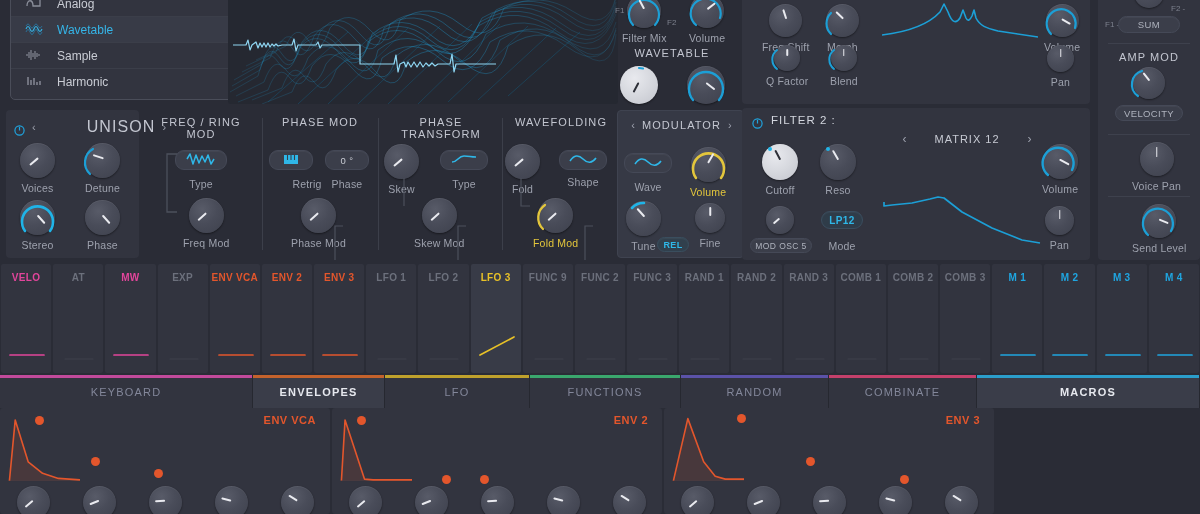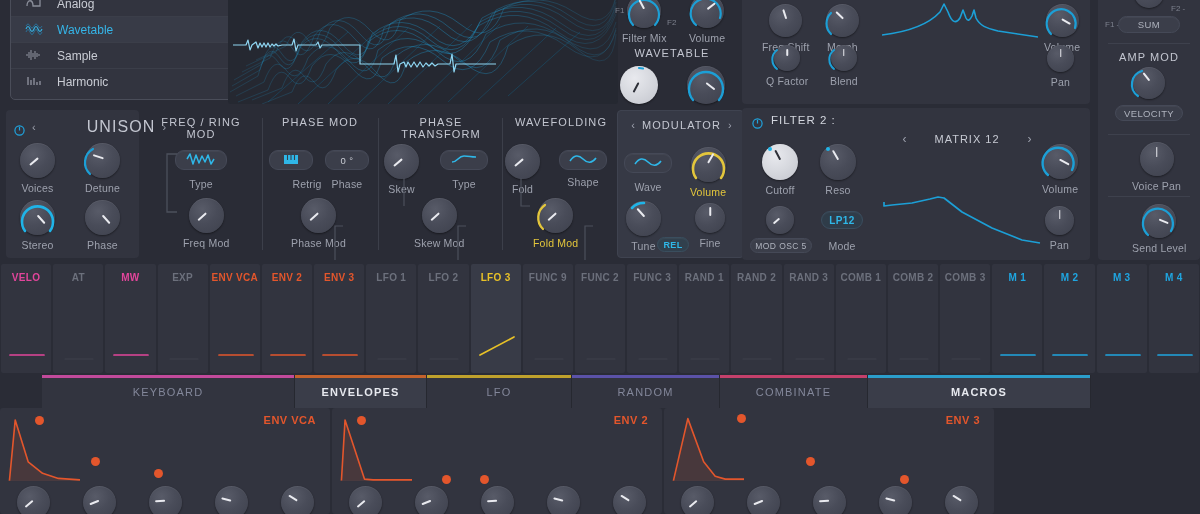--- a/index.html
+++ b/index.html
@@ -119,21 +119,21 @@
   .mod-name.pink { color: #e2459b; }
   .mod-name.orange { color: #e3562c; }
   .mod-name.yellow { color: #e8c127; }
   .mod-name.cyan { color: #1fa5e0; }
   .mod-curve { position: absolute; left: 6px; right: 6px; bottom: 10px; height: 52px; }
   #mod-strip-sep { position: absolute; left:0; top: 262px; width: 1200px; height: 1px; background:#3f4350; }
 
   
   #tab-bar {
     position: absolute; left: 0; top: 375px; width: 1200px; height: 33px;
-    display: flex; background: #2a2c36; padding-left: 42px;
+    display: flex; background: #2a2c36;
   }
   .tab {
     position: relative; background: #32343f; border-right: 1px solid #262830;
     display: flex; align-items: center; justify-content: center;
     font-size: 11px; letter-spacing: 1.2px; color: #83879a;
   }
   .tab.active { background: #3a3d49; color: #e6e8ee; }
   .tab .tbar { position: absolute; left: 0; right: 0; top: 0; height: 3px; }
 
   
@@ -817,20 +817,24 @@
         <span>KEYBOARD</span>
       </div>
       <div class="tab active" style="width: 132px;">
         <div class="tbar" style="background: rgb(196, 98, 44);"></div>
         <span style="font-weight: bold;">ENVELOPES</span>
       </div>
       <div class="tab" style="width: 145px;">
         <div class="tbar" style="background: rgb(191, 161, 44);"></div>
         <span>LFO</span>
       </div>
+      <div class="tab" style="width: 151px;">
+        <div class="tbar" style="background: rgb(58, 167, 109);"></div>
+        <span>FUNCTIONS</span>
+      </div>
       <div class="tab" style="width: 148px;">
         <div class="tbar" style="background: rgb(91, 82, 168);"></div>
         <span>RANDOM</span>
       </div>
       <div class="tab" style="width: 148px;">
         <div class="tbar" style="background: rgb(196, 64, 107);"></div>
         <span>COMBINATE</span>
       </div>
       <div class="tab active" style="width: 223px;">
         <div class="tbar" style="background: rgb(43, 158, 203);"></div>

